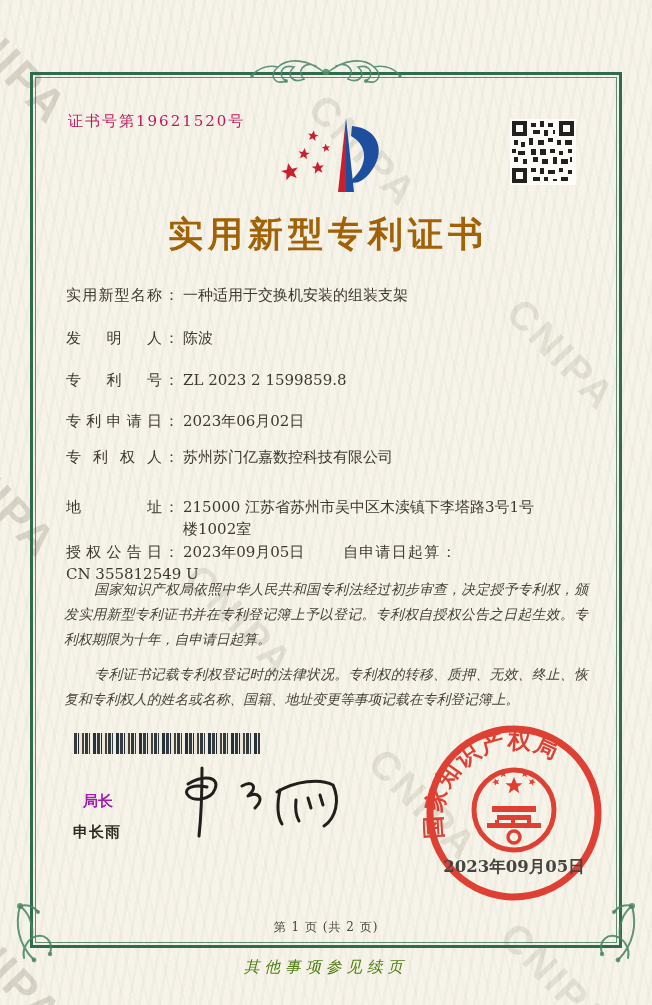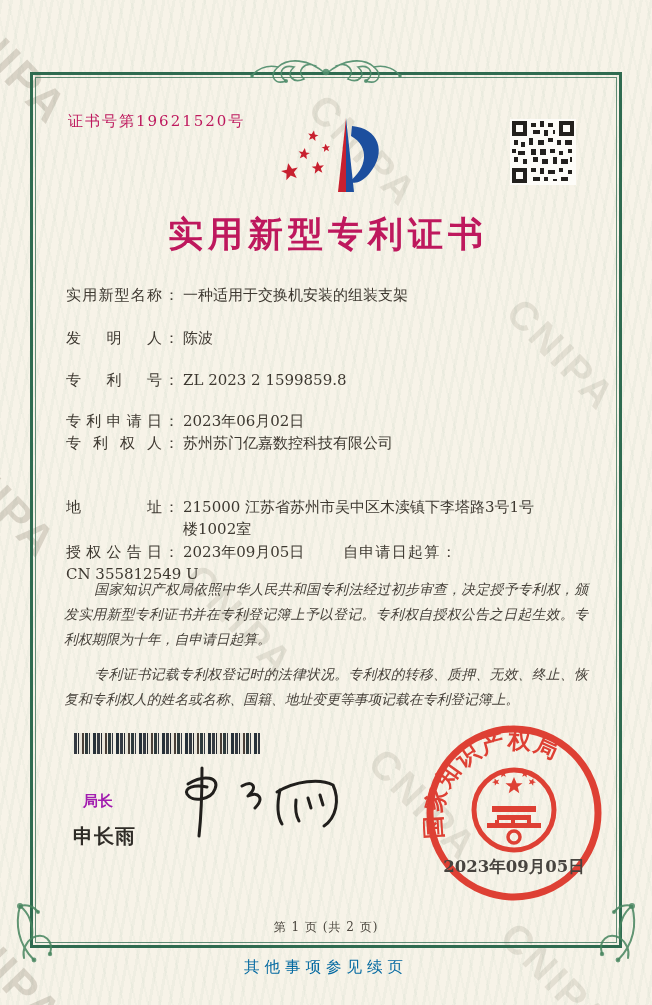--- a/index.html
+++ b/index.html
@@ -18,47 +18,47 @@
   .frame::after{content:"";position:absolute;inset:2px;border:1px solid rgba(47,107,80,0.75);}
   .content{position:absolute;inset:0;z-index:3;}
   .ornament-top{position:absolute;left:238px;top:52px;}
   .corner-flourish{position:absolute;top:902px;}
   .corner-flourish.left{left:12px;}
   .corner-flourish.right{left:580px;transform:scaleX(-1);}
   .cert-no{position:absolute;left:68px;top:112px;font-size:15px;letter-spacing:2px;color:#be185d;}
   .logo{position:absolute;left:266px;top:114px;}
   .qr{position:absolute;left:510px;top:119px;background:#fdfcf8;padding:2px;}
   .title{position:absolute;left:4px;right:0;top:211px;margin:0;text-align:center;
-         font-size:35px;font-weight:bold;letter-spacing:5px;color:#be185d;}
+         font-size:35px;font-weight:bold;letter-spacing:5px;color:#a16207;}
   .frow{position:absolute;left:66px;font-size:15px;line-height:22px;width:524px;}
   .flabel{display:inline-block;width:96px;text-align:justify;text-align-last:justify;
           vertical-align:top;color:#3d3830;}
   .fcolon{display:inline-block;vertical-align:top;margin:0 4px 0 2px;}
   .fvalue{display:inline-block;vertical-align:top;color:#3d3830;}
   .fvalue.wrap{width:356px;}
   .pair2{margin-left:34px;}
-  .r1{top:284px}.r2{top:327px}.r3{top:369px}.r4{top:410px}.r5{top:432px}.r6{top:496px}.r7{top:541px}
+  .r1{top:284px}.r2{top:327px}.r3{top:369px}.r4{top:410px}.r5{top:446px}.r6{top:496px}.r7{top:541px}
   .paras{position:absolute;left:64px;top:577px;width:524px;font-size:13.8px;line-height:1.8;
          text-align:justify;color:#46413a;font-style:italic;}
   .paras p{margin:0 0 11px;text-indent:2.2em;}
   .barcode{position:absolute;left:74px;top:733px;width:186px;height:21px;
            background:repeating-linear-gradient(90deg,
              #343a42 0 3px, #efece2 3px 4px, #23282e 4px 5px, #e9e5da 5px 8px,
              #4a4038 8px 10px, #efece2 10px 11px, #2e3a3c 11px 14px, #e9e5da 14px 15px,
              #343a42 15px 16px, #efece2 16px 19px, #263038 19px 22px, #e9e5da 22px 23px);}
   .sig-title{position:absolute;left:83px;top:792px;font-family:"Liberation Sans",sans-serif;
              font-weight:bold;font-size:15px;color:#a21caf;}
   .sig-name{position:absolute;left:73px;top:823px;font-family:"Liberation Sans",sans-serif;
-            font-weight:bold;font-size:20px;color:#2f2c27;letter-spacing:1px;}
+            font-weight:bold;font-size:15px;color:#2f2c27;letter-spacing:1px;}
   .signature{position:absolute;left:158px;top:760px;}
   .seal{position:absolute;left:423px;top:722px;opacity:0.93;}
   .page-no{position:absolute;left:0;right:0;top:919px;text-align:center;font-size:12px;
            letter-spacing:1px;color:#4b463e;}
   .cont-note{position:absolute;left:0;right:0;top:957px;text-align:center;font-size:15.5px;
-             letter-spacing:5px;color:#0369a1;}
+             font-style:italic;letter-spacing:5px;color:#4d7c0f;}
 </style>
 </head>
 <body>
 
 <div class="page">
 
   <span class="wm strong" style="left:-28px;top:-14px;font-size:46px;">CNIPA</span>
   <span class="wm" style="left:332px;top:86px;font-size:40px;">CNIPA</span>
   <span class="wm" style="left:530px;top:290px;font-size:40px;">CNIPA</span>
   <span class="wm strong" style="left:-36px;top:426px;font-size:44px;">CNIPA</span>

